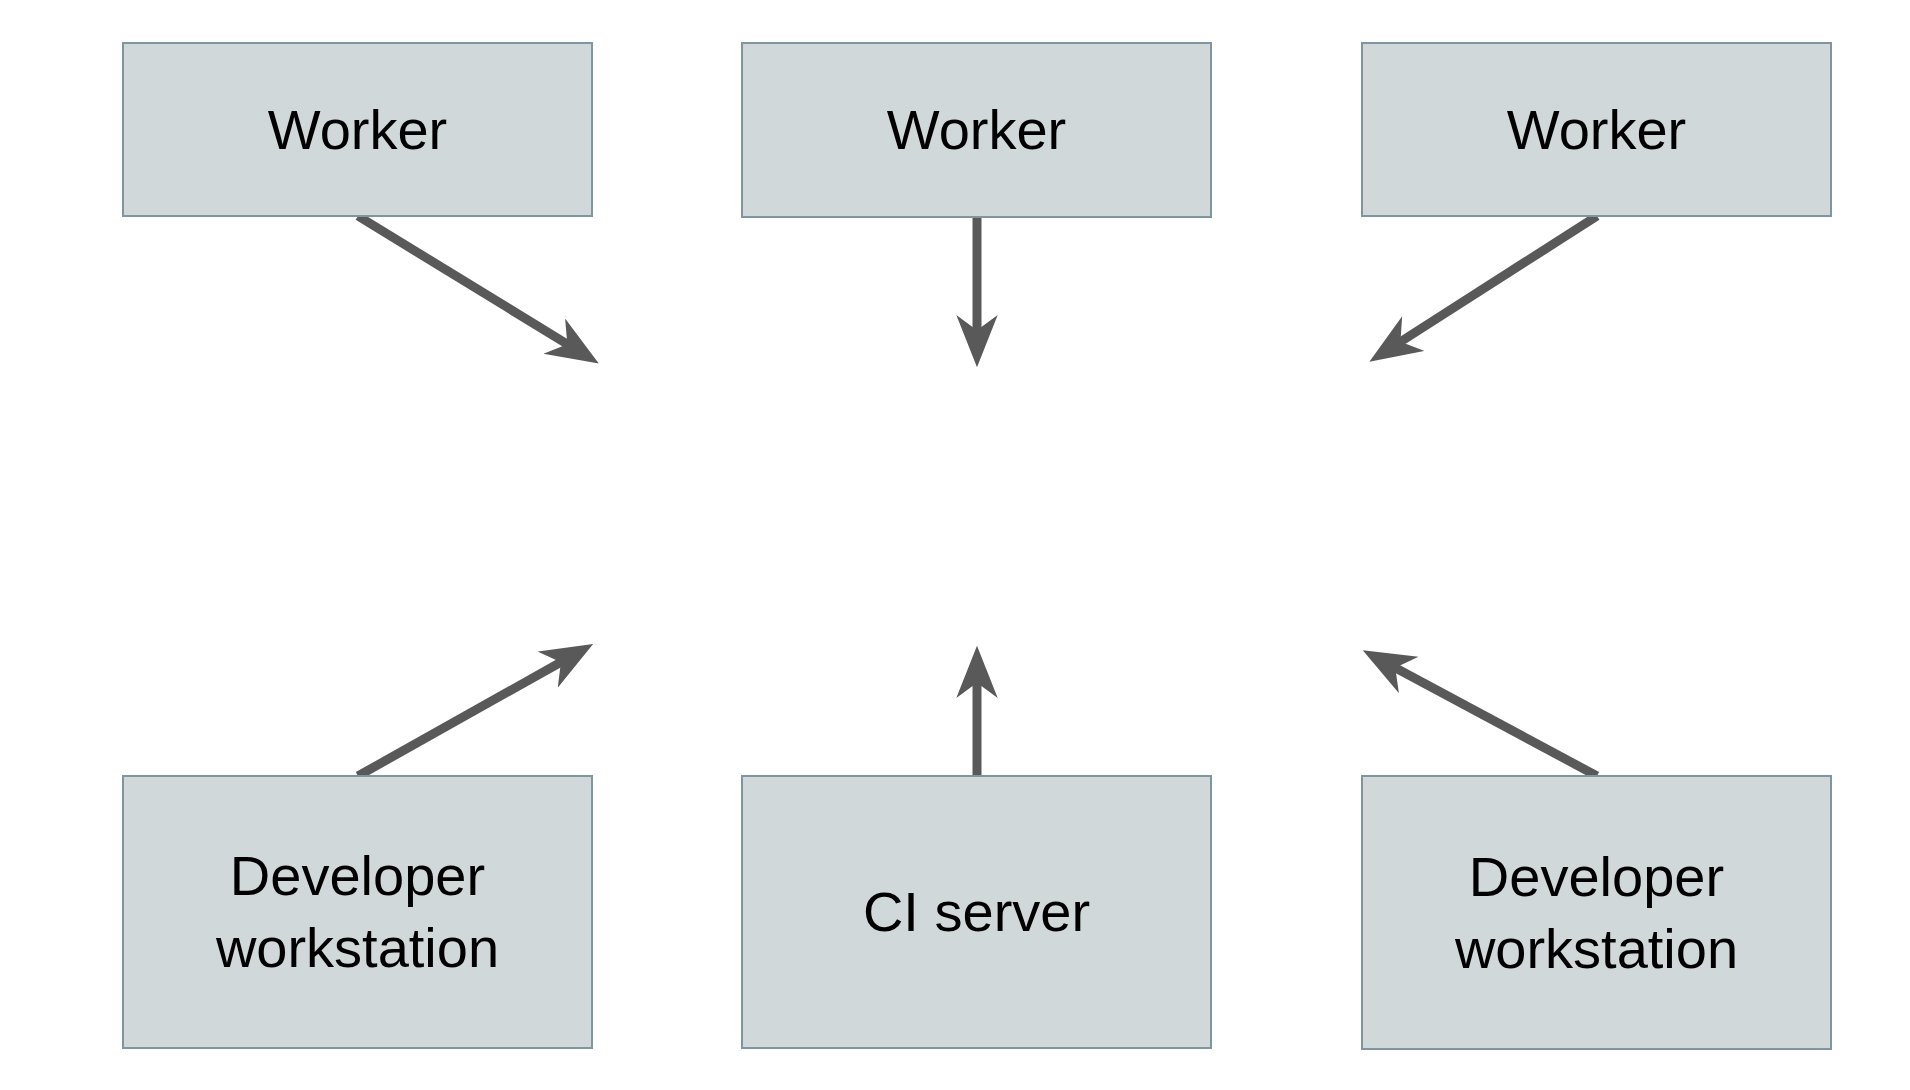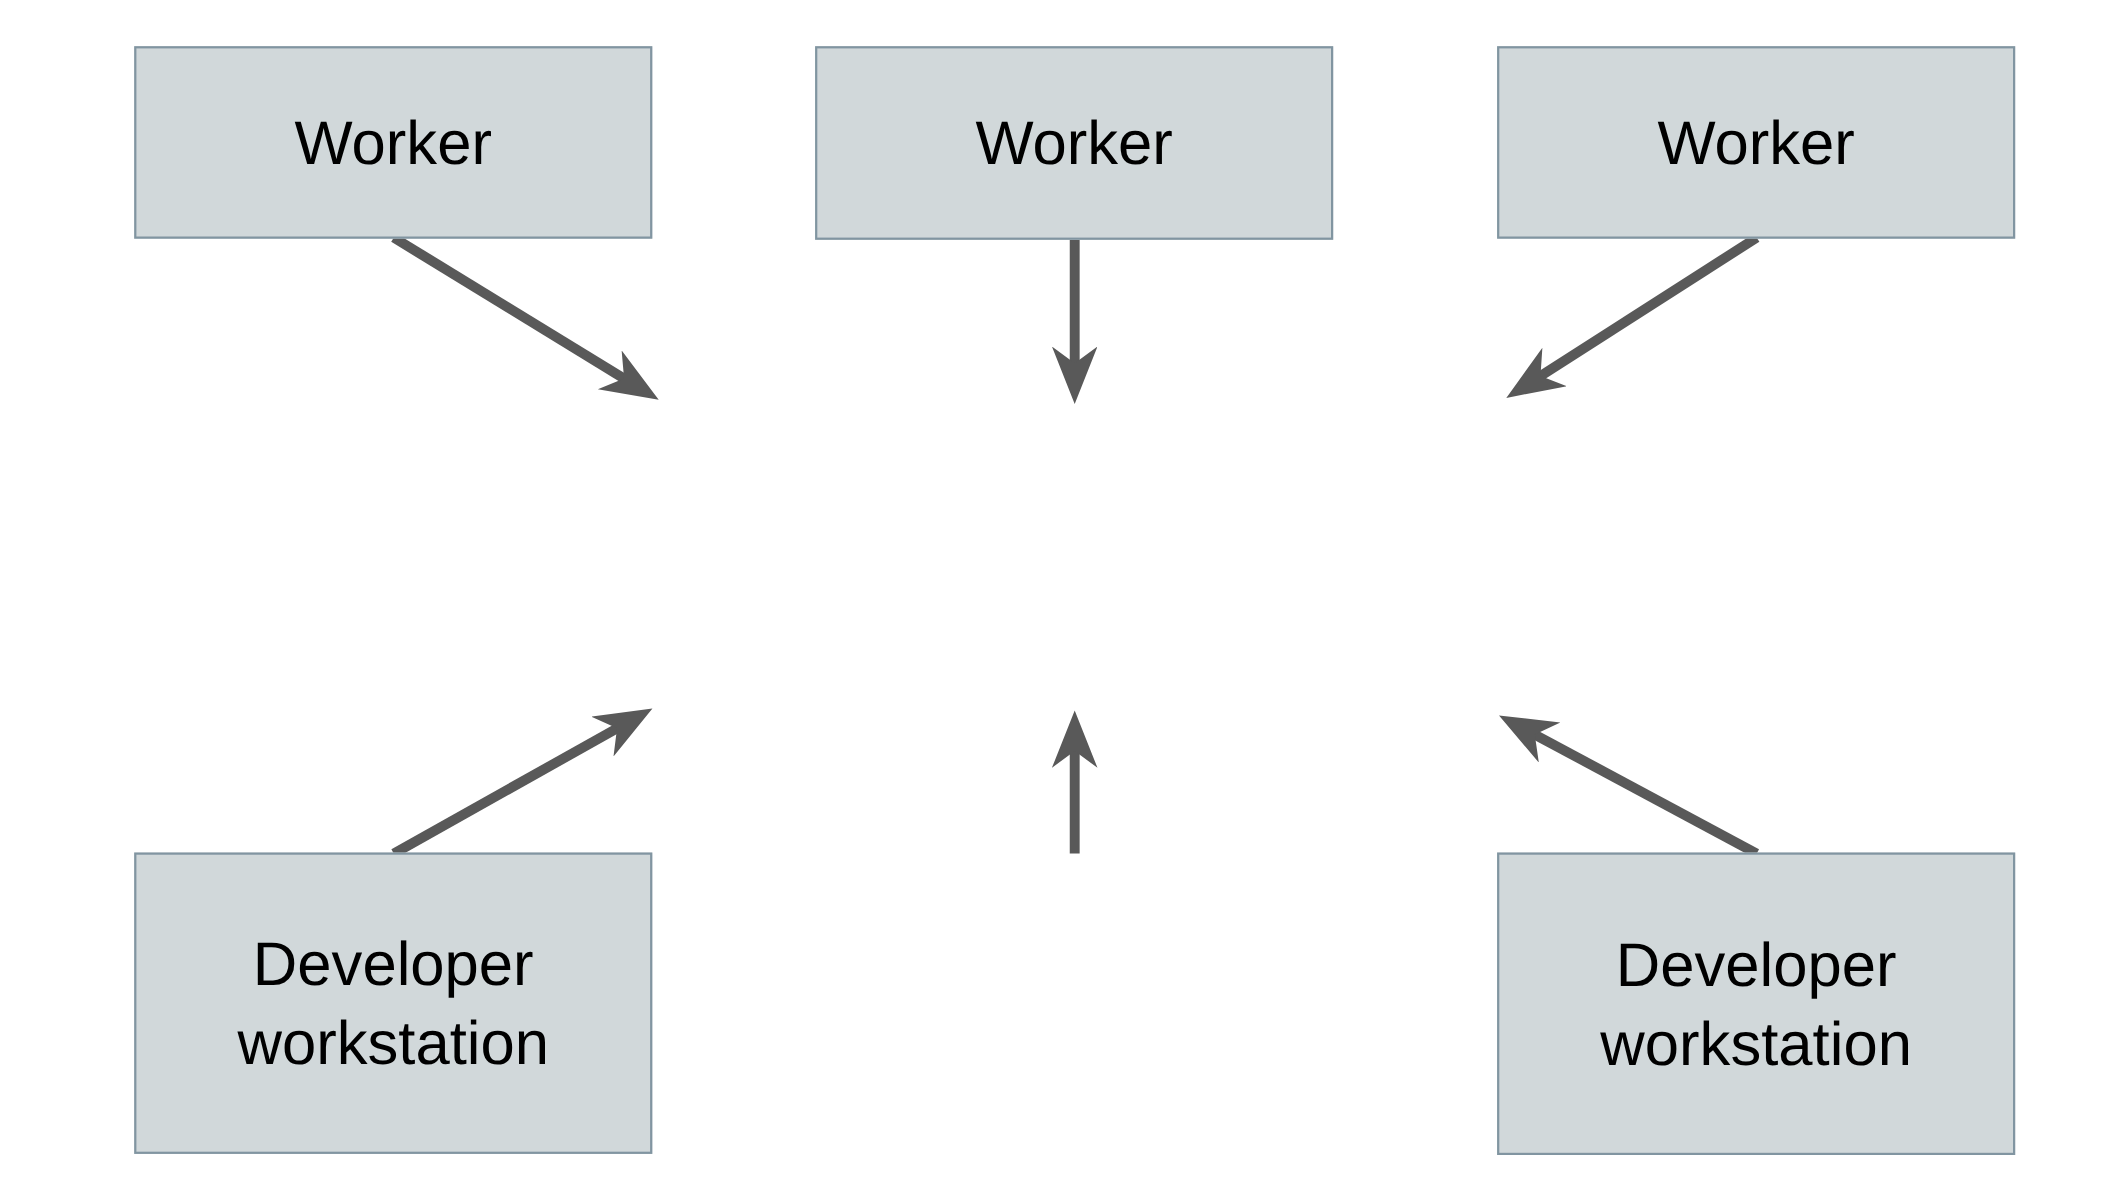--- a/index.html
+++ b/index.html
@@ -81,18 +81,21 @@
 
   <div class="node n-worker3">
     <span>Worker</span>
   </div>
 
 
   <div class="node n-dev-left">
     <span>Developer workstation</span>
   </div>
 
+  <div class="node n-ci-server">
+    <span>CI server</span>
+  </div>
 
   <div class="node n-dev-right">
     <span>Developer workstation</span>
   </div>
 
 </div>
 
 </body></html>

